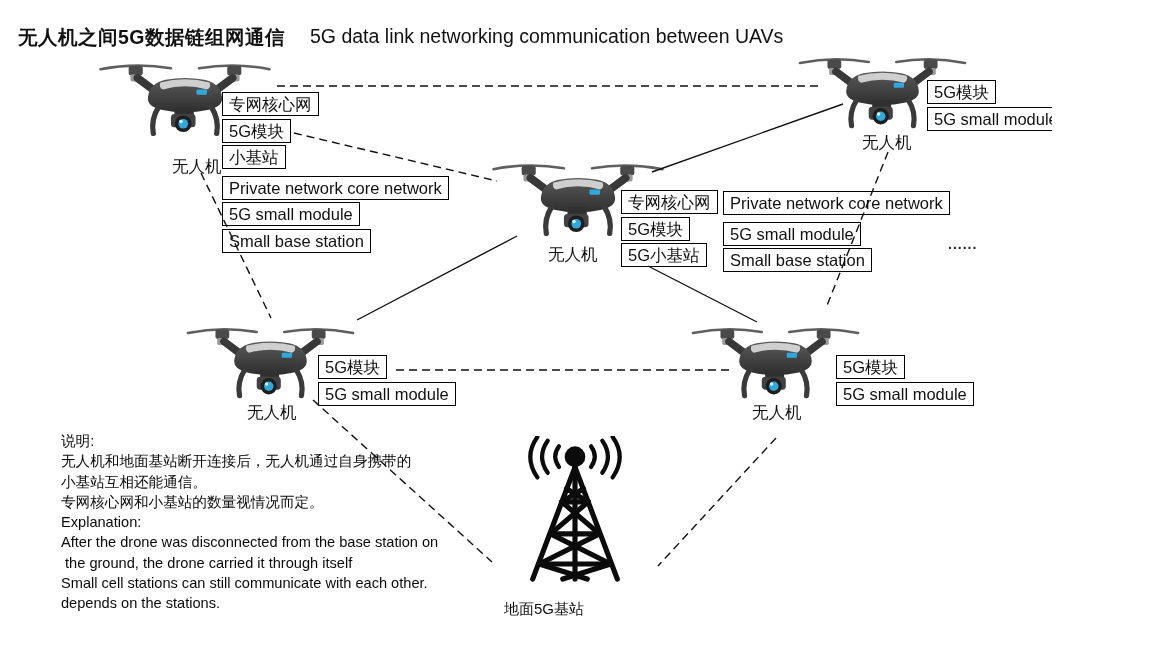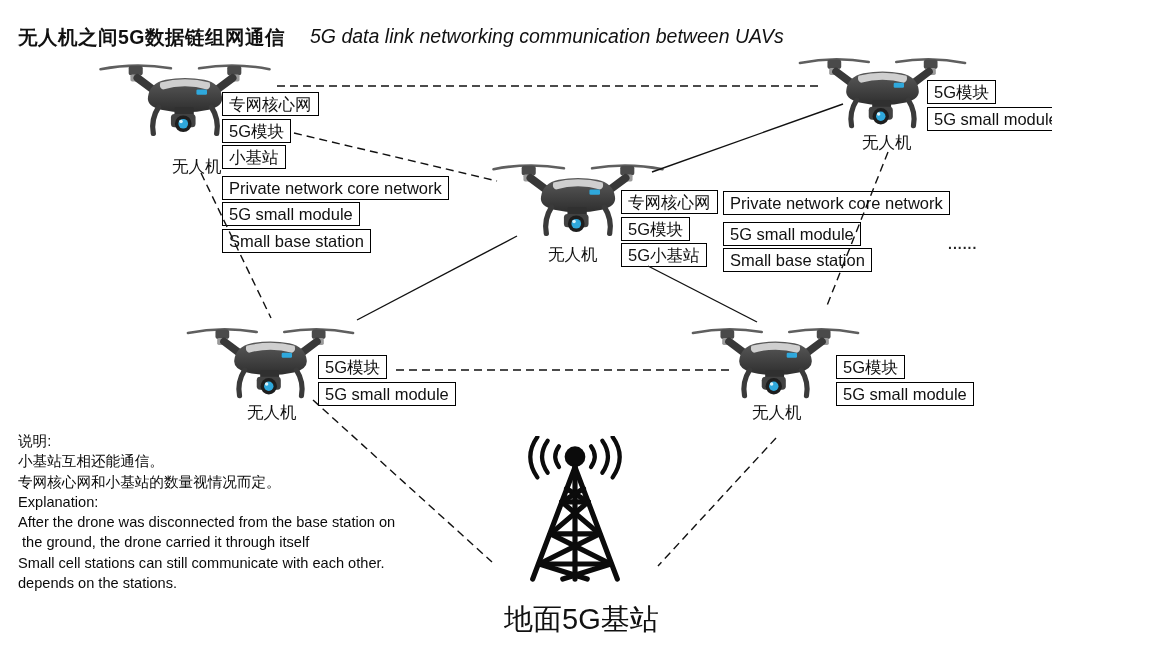--- a/index.html
+++ b/index.html
@@ -3,36 +3,36 @@
 <meta charset="utf-8">
 <style>
   html,body{margin:0;padding:0;background:#fff;}
   #canvas{
     position:relative;width:1052px;height:648px;background:#ffffff;overflow:hidden;
     font-family:"Liberation Sans","DejaVu Sans",sans-serif;color:#111;
   }
   .abs{position:absolute;}
   
   .title-zh{left:18px;top:24px;font-size:19.5px;font-weight:600;letter-spacing:.5px;white-space:nowrap;}
-  .title-en{left:310px;top:25px;font-size:19.5px;font-weight:500;white-space:nowrap;font-style:italic;}
+  .title-en{left:310px;top:25px;font-size:19.5px;font-weight:500;white-space:nowrap;}
   
   .drone-svg{display:block;}
   .uav-label{font-size:16.5px;white-space:nowrap;text-align:center;}
   .boxcol{display:flex;flex-direction:column;align-items:flex-start;}
   .lblbox{
     border:1.5px solid #000;background:#fff;padding:0 6px;
     font-size:16.5px;line-height:22px;white-space:nowrap;margin-bottom:2.5px;
   }
   .gap-before{margin-top:4px;}
   .ellipsis{font-size:14px;font-weight:bold;letter-spacing:1px;color:#222;}
   
-  .tower-label{font-size:29px;white-space:nowrap;}
+  .tower-label{font-size:15px;white-space:nowrap;}
   
   .notes{left:18px;top:431px;width:450px;}
-  .note-line{font-size:14.6px;line-height:20.3px;white-space:pre;color:#0a0a0a;}
+  .note-line{font-size:14.6px;line-height:20.3px;white-space:pre;color:#0a0a0a;margin-left:43px;}
   
   #connections{position:absolute;left:0;top:0;z-index:3;pointer-events:none;}
   .group{z-index:2;}
   .defs-holder{position:absolute;width:0;height:0;overflow:hidden;}
 </style>
 </head>
 <body>
 
 <div id="canvas">
 
@@ -173,20 +173,21 @@
 
   <div class="abs group" style="left:502px;top:436px;">
     <svg class="abs" style="left:0;top:0;" width="146" height="160" viewBox="0 0 150 170">
         <use href="#tower-shape" xlink:href="#tower-shape"></use>
       </svg>
     <div class="abs tower-label" style="left:2px;top:164px;">地面5G基站</div>
   </div>
 
   <div class="abs notes">
     <div class="note-line">说明:</div>
+    <div class="note-line">无人机和地面基站断开连接后，无人机通过自身携带的</div>
     <div class="note-line">小基站互相还能通信。</div>
     <div class="note-line">专网核心网和小基站的数量视情况而定。</div>
     <div class="note-line">Explanation:</div>
     <div class="note-line">After the drone was disconnected from the base station on</div>
     <div class="note-line"> the ground, the drone carried it through itself</div>
     <div class="note-line">Small cell stations can still communicate with each other.</div>
     <div class="note-line">depends on the stations.</div>
   </div>
 
   <svg id="connections" width="1157" height="648">

